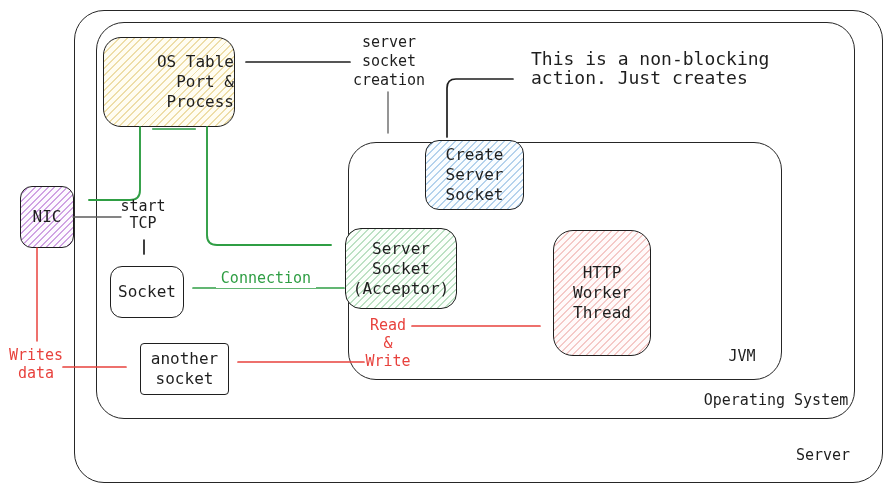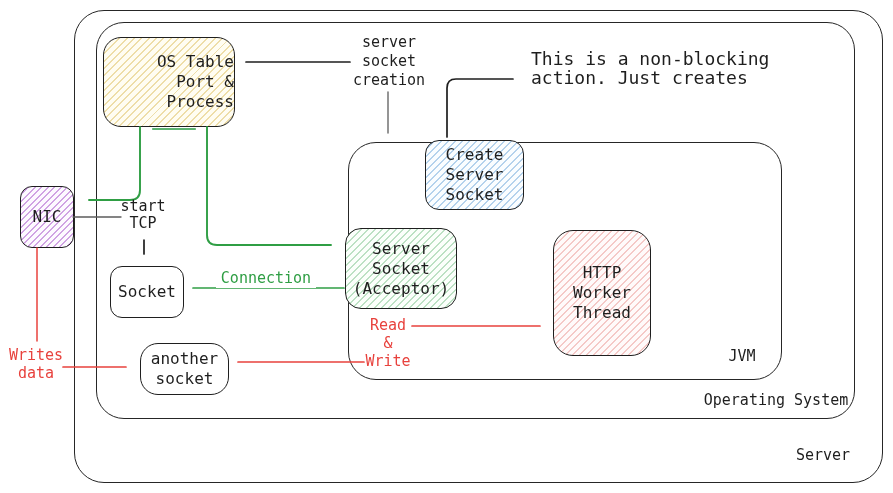--- a/index.html
+++ b/index.html
@@ -24,21 +24,21 @@
   }
   .node span{display:block;white-space:nowrap;}
   .hatch-yellow{background:repeating-linear-gradient(135deg,rgba(214,178,66,0.42) 0 1.4px,rgba(0,0,0,0) 1.4px 5.2px),#fffdf2;align-items:flex-end;}
   .hatch-purple{background:repeating-linear-gradient(135deg,rgba(171,92,204,0.55) 0 1.6px,rgba(0,0,0,0) 1.6px 4.6px),#fdfaff;}
   .hatch-blue{background:repeating-linear-gradient(135deg,rgba(96,158,214,0.45) 0 1.4px,rgba(0,0,0,0) 1.4px 5px),#fafdff;}
   .hatch-green{background:repeating-linear-gradient(135deg,rgba(112,188,128,0.45) 0 1.4px,rgba(0,0,0,0) 1.4px 5px),#fbfffb;}
   .hatch-red{background:repeating-linear-gradient(135deg,rgba(233,148,144,0.48) 0 1.4px,rgba(0,0,0,0) 1.4px 5px),#fffafa;}
   .n-os-table{left:103px;top:37px;width:130px;height:88px;border-radius:18px;}
   .n-nic{left:20px;top:186px;width:52px;height:60px;border-radius:12px;}
   .n-socket{left:110px;top:266px;width:72px;height:50px;border-radius:12px;}
-  .n-another{left:140px;top:343px;width:87px;height:50px;border-radius:18px;line-height:20px;}
+  .n-another{left:140px;top:343px;width:87px;height:50px;border-radius:4px;line-height:20px;}
   .n-create{left:388px;top:140px;width:97px;height:68px;border-radius:14px;margin-left:37px;}
   .n-acceptor{left:345px;top:228px;width:110px;height:79px;border-radius:16px;}
   .n-http{left:553px;top:230px;width:96px;height:124px;border-radius:20px;}
   
   .ann{position:absolute;z-index:4;text-align:center;font-size:15px;line-height:19px;}
   .ann span{display:block;white-space:nowrap;}
   .ann-creation{left:329px;top:33px;width:120px;}
   .ann-note{left:531px;top:49px;width:200px;text-align:left;font-size:18px;line-height:19px;}
   .ann-starttcp{left:113px;top:198px;width:60px;line-height:17px;}
   .ann-accepts{left:216px;top:268px;width:100px;line-height:20px;color:#2f9e44;background:#ffffff;}

